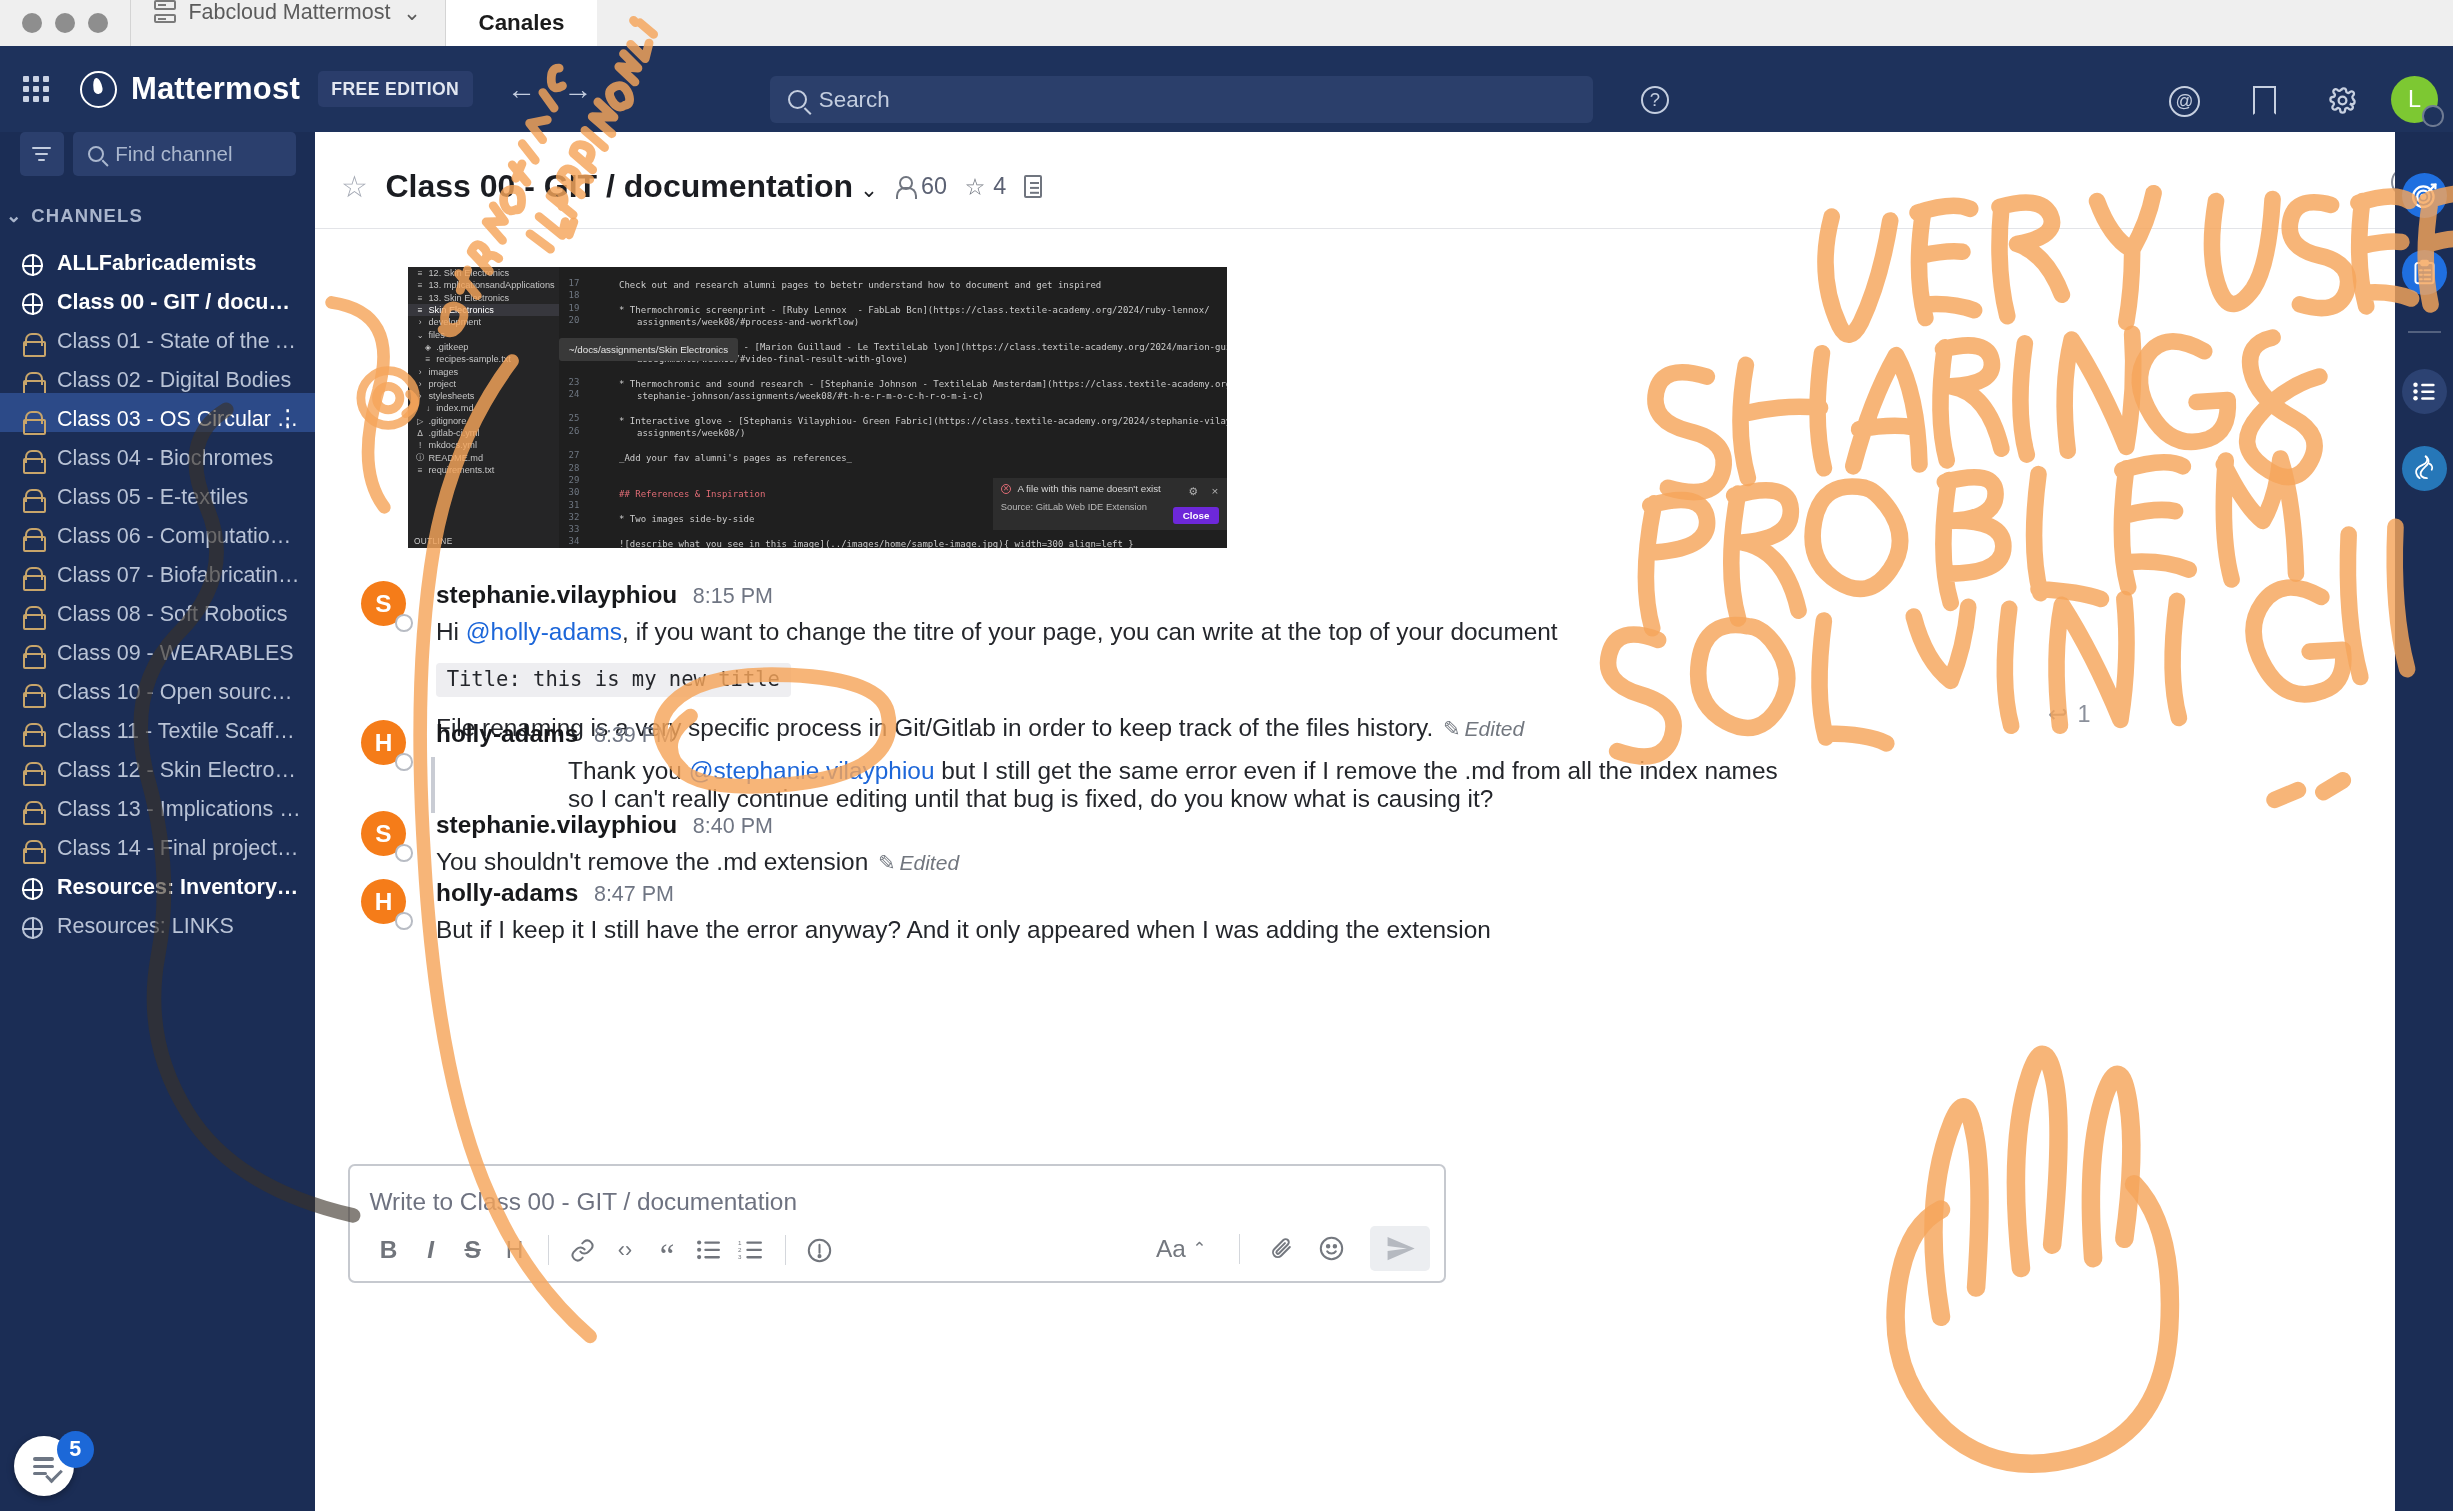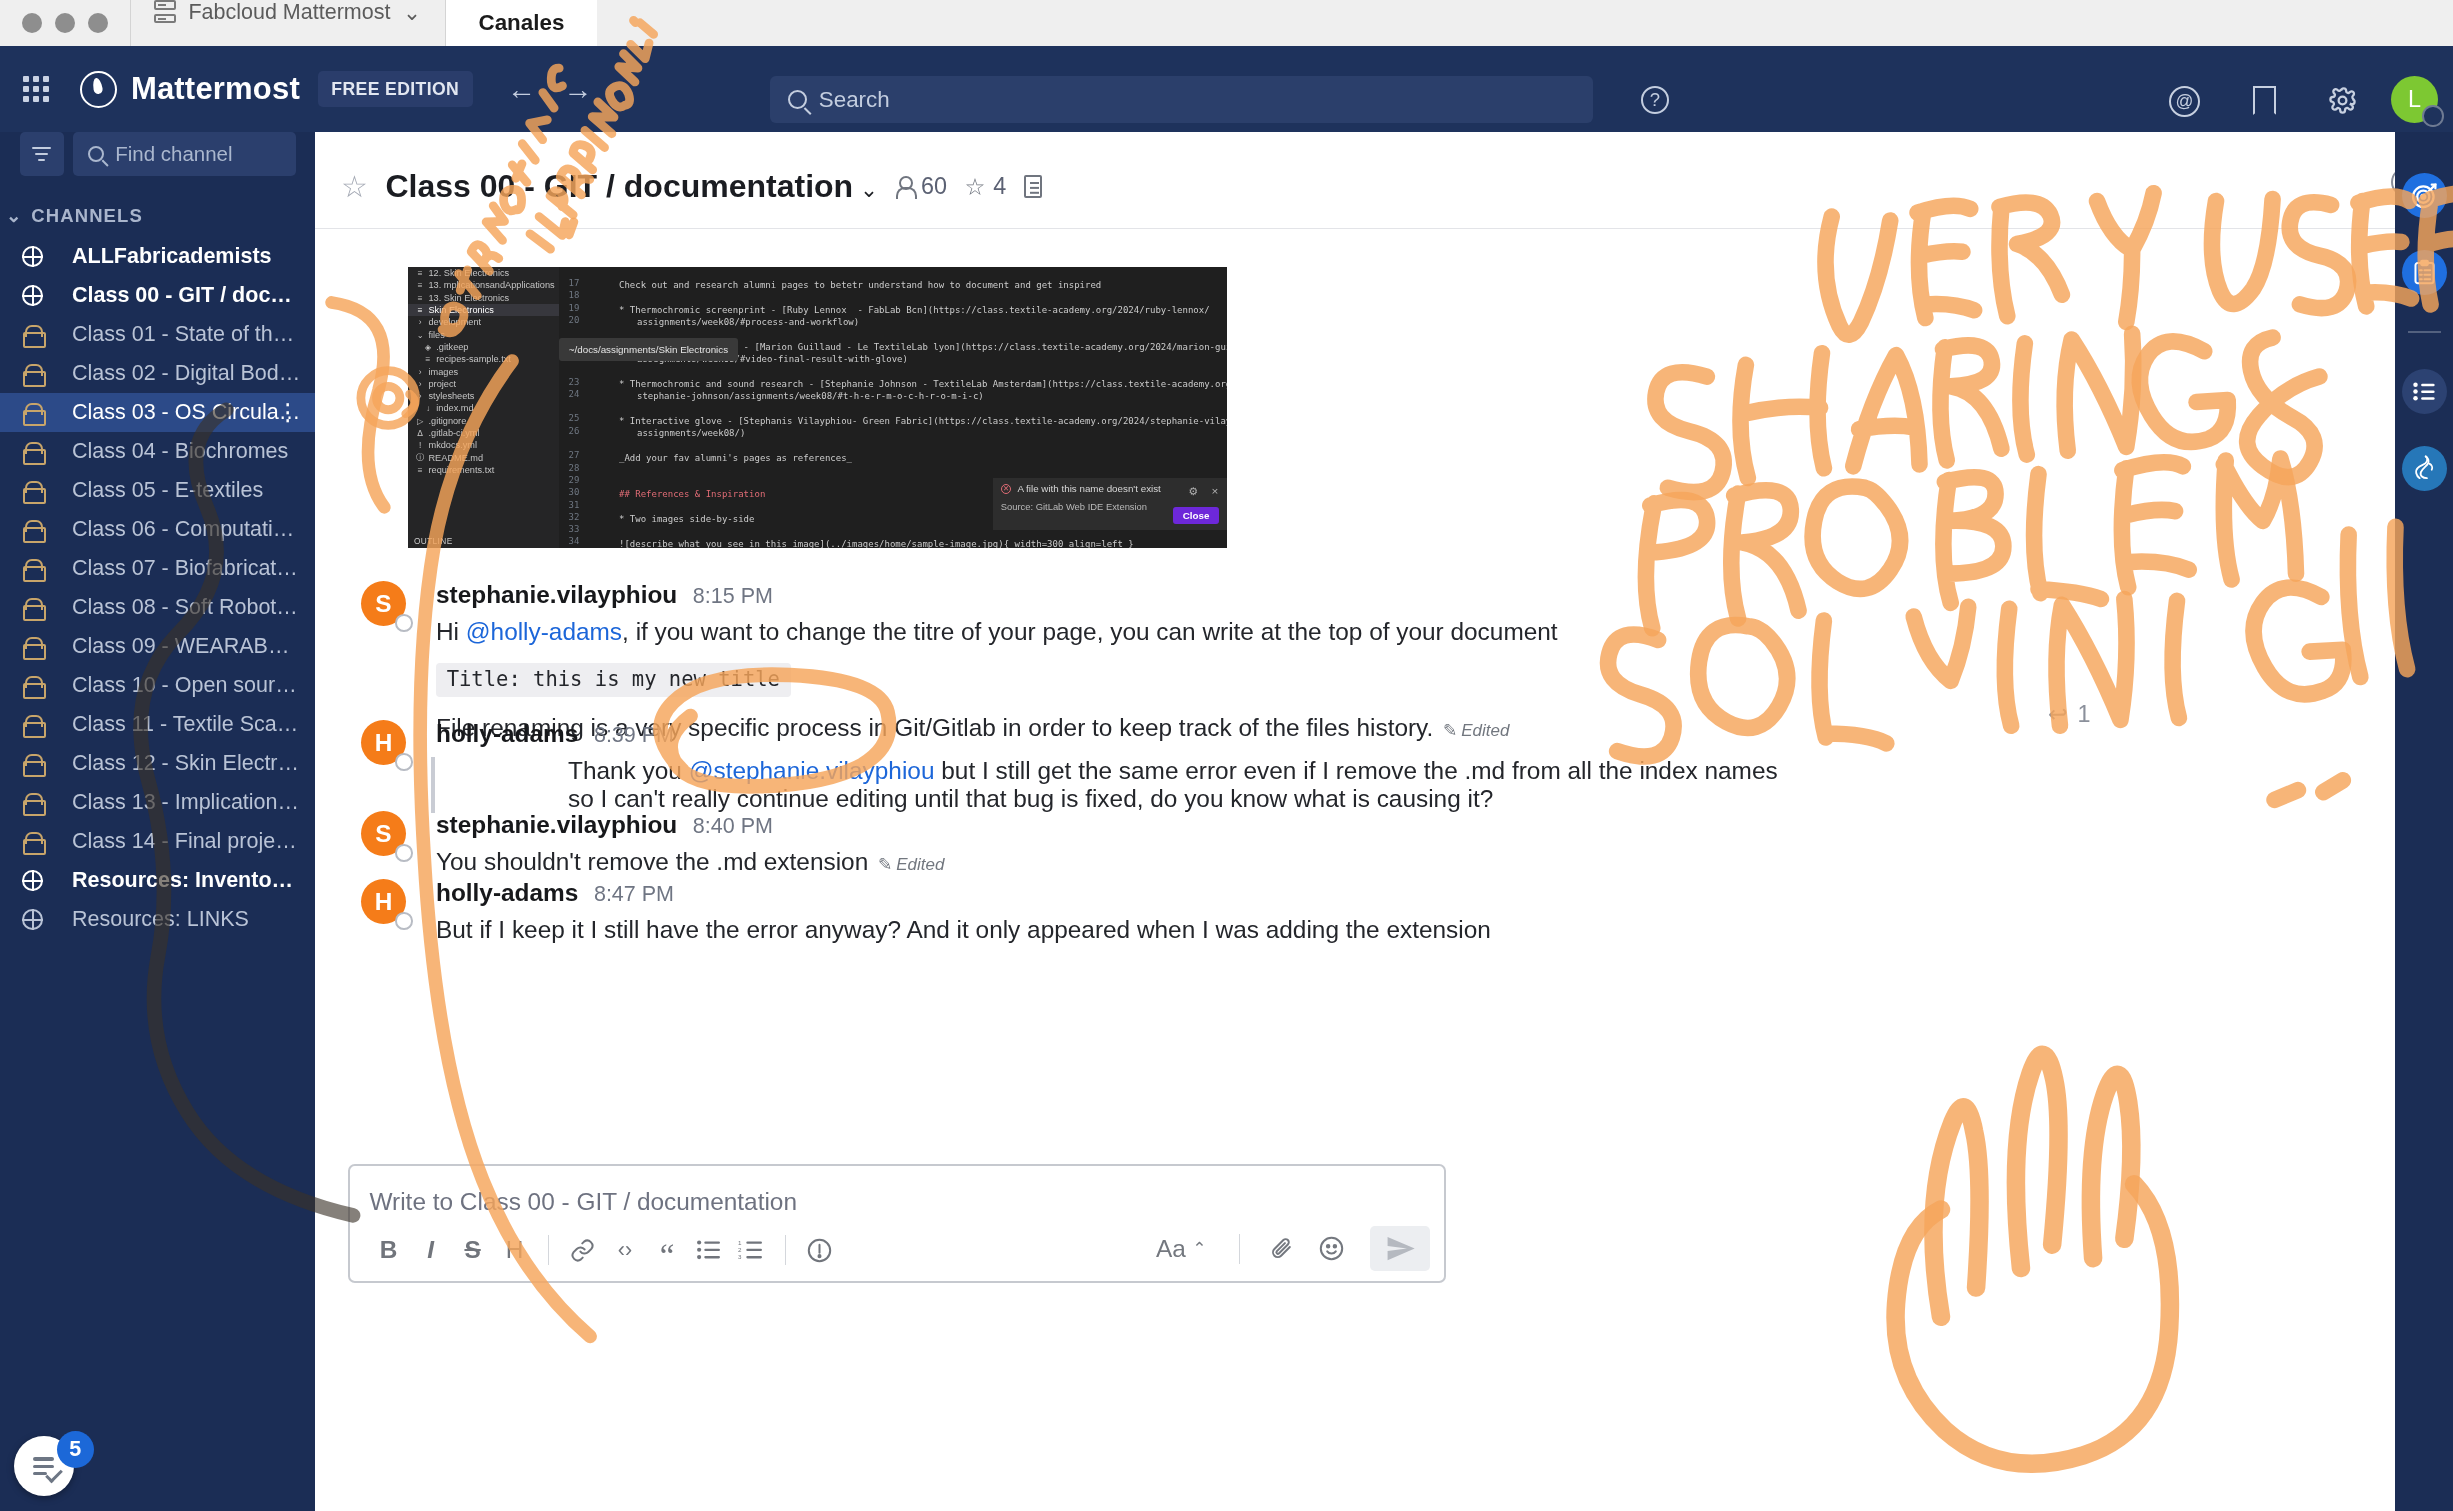--- a/index.html
+++ b/index.html
@@ -145,21 +145,21 @@
     content: ''; position: absolute; right: -5.9px; bottom: -3.9px;
     width: 7.8px; height: 2.4px; background: #aab7ce; transform: rotate(45deg);
   }
   #find-channel .ftext { color: #aab7ce; font-size: 20.5px; }
   #channels-hdr {
     display: flex; align-items: center; gap: 8.8px;
     padding: 29px 0 9.8px 5.9px; color: #a9b5cc;
     font-size: 18.5px; font-weight: bold; letter-spacing: 1.1px;
   }
   .ch-row {
-    display: flex; align-items: center; gap: 29px; height: 39px;
+    display: flex; align-items: flex-end; gap: 14px; height: 39px;
     padding: 0 13.7px 0 21.5px; color: #b9c3d6; font-size: 21.5px;
     white-space: nowrap; position: relative;
   }
   .ch-row.active { background: #2c4a88; color: #ffffff; }
   .ch-row.unread { color: #ffffff; font-weight: bold; }
   .ch-row .label { overflow: hidden; text-overflow: ellipsis; }
   .ic-globe {
     width: 21.5px; height: 21.5px; border: 2px solid currentColor; border-radius: 50%;
     position: relative; flex: none;
   }
@@ -316,21 +316,21 @@
     margin-top: 8.8px;
   }
   .pbody.quote { padding-left: 133px; border-left: 4.9px solid #c9ccd4; margin-left: 116px; }
   .mention { color: #1c66d9; }
   .inline-code {
     display: inline-block; background: #eeeef1; color: #24262b;
     font-family: "DejaVu Sans Mono", monospace; font-size: 20.5px;
     padding: 4.9px 10.7px; border-radius: 3.9px; margin-top: 13.7px;
   }
   .edited {
-    color: #72777f; font-size: 17px; font-style: italic; margin-left: 9.8px;
+    color: #72777f; font-size: 21px; font-style: italic; margin-left: 9.8px;
     white-space: nowrap;
   }
   .edited .pen { font-style: normal; margin-right: 3.9px; }
   #reply-badge {
     position: absolute; left: 2048px; top: 700px; display: flex;
     align-items: center; gap: 9.8px; color: #8b909b; font-size: 23.4px;
   }
 
   
   #composer {

